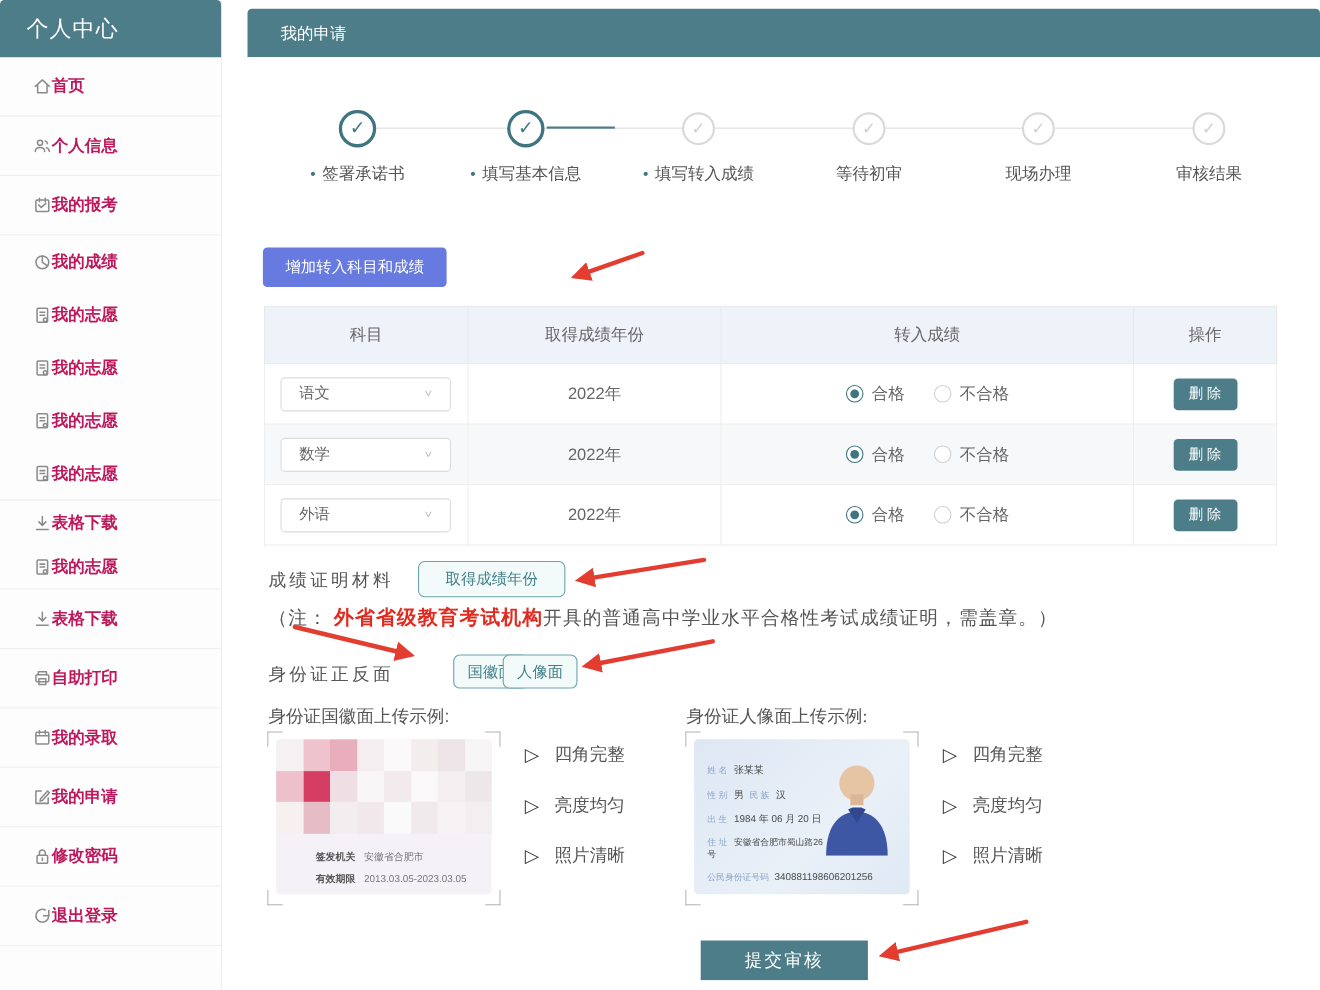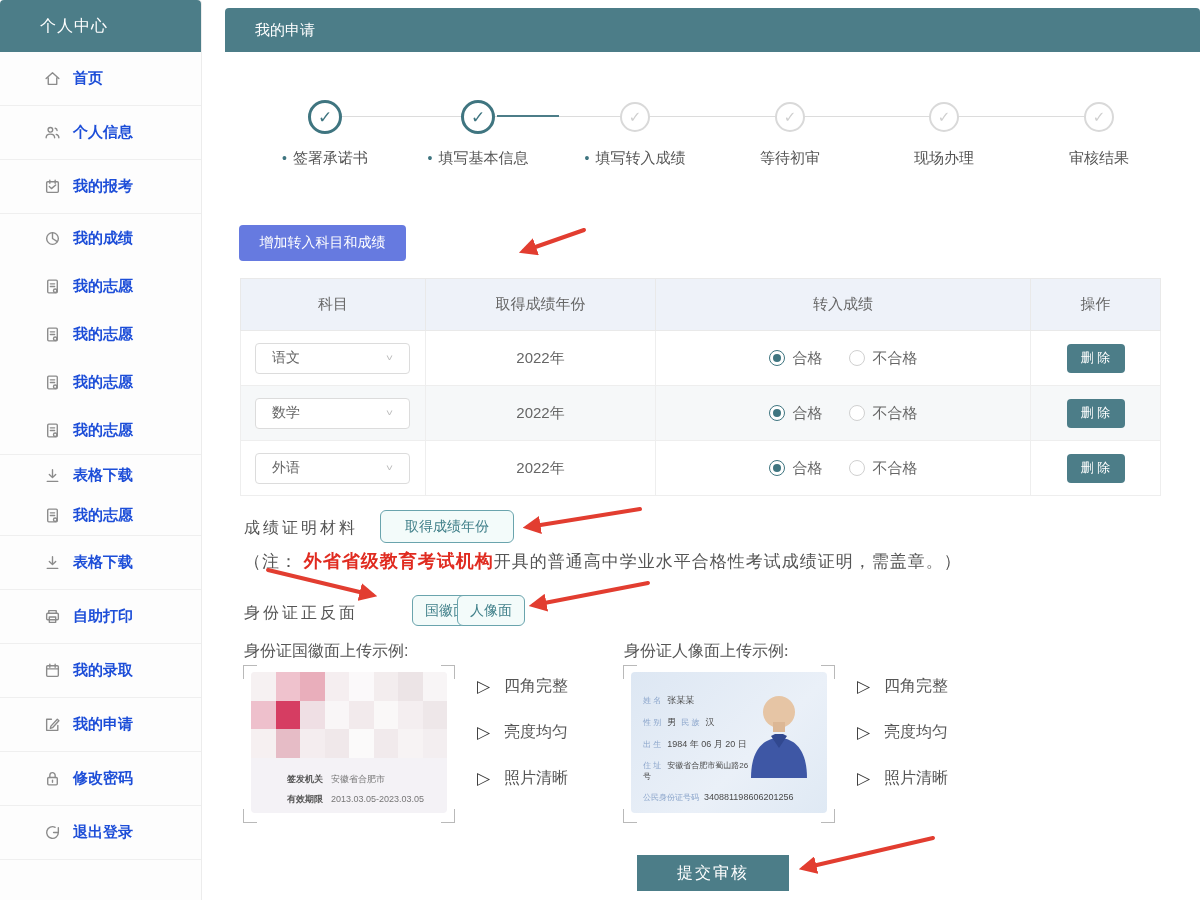--- a/index.html
+++ b/index.html
@@ -3,25 +3,25 @@
 <meta charset="utf-8">
 <style>
   * { margin:0; padding:0; box-sizing:border-box; }
   html,body { width:1200px; height:900px; overflow:hidden; background:#fff;
     font-family:"Liberation Sans","DejaVu Sans",sans-serif; }
   .canvas { position:relative; width:1200px; height:900px; background:#fff; }
 
   
   .sidebar { position:absolute; left:0; top:0; width:202px; height:900px;
     background:#fdfdfd; border-right:1px solid #ececec; border-radius:4px 4px 0 0; }
-  .sidebar-header { height:52px; background:#4c7d88; color:#fff; font-size:16px;
-    display:flex; align-items:center; padding-left:40px; border-radius:4px 4px 0 0; letter-spacing:1px; }
+  .sidebar-header { height:52px; background:#4c7d88; color:#fff; font-size:20px;
+    display:flex; align-items:center; padding-left:24px; border-radius:4px 4px 0 0; letter-spacing:1px; }
   .side-group { border-bottom:1px solid #efefef; }
-  .side-item { display:flex; align-items:center; padding-left:44px; gap:12px;
-    color:#1d4ed8; font-size:15px; font-weight:600; cursor:pointer; }
+  .side-item { display:flex; align-items:center; padding-left:30px; 
+    color:#be185d; font-size:15px; font-weight:600; cursor:pointer; }
   .side-item svg { width:17px; height:17px; stroke:#8b8b8b; fill:none;
     stroke-width:1.3; stroke-linecap:round; stroke-linejoin:round; flex:0 0 17px; }
   .h53 .side-item { height:53px; }
   .h48 .side-item { height:48px; }
   .h40 .side-item { height:40px; }
 
   
   .main { position:absolute; left:225px; top:8px; width:975px; height:892px; }
   .main-header { height:44px; background:#4c7d88; color:#fff; font-size:15px;
     display:flex; align-items:center; padding-left:30px; border-radius:4px 4px 0 0; }

